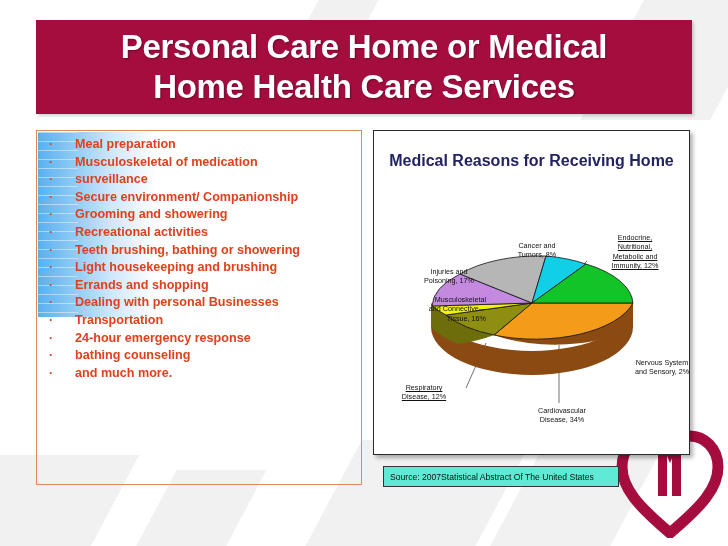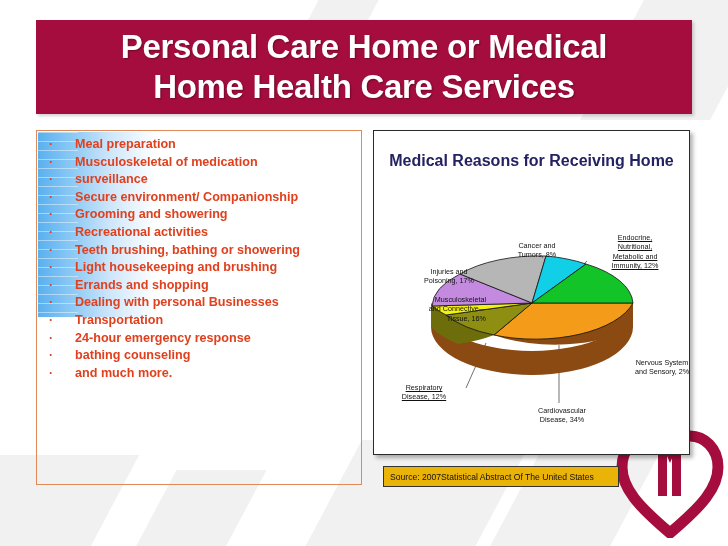--- a/index.html
+++ b/index.html
@@ -81,21 +81,21 @@
   .lb-cancer{left:126px;top:110px;width:74px;}
   .lb-endocrine{left:213px;top:102px;width:96px;text-decoration:underline;}
   .lb-nervous{left:244px;top:183px;width:88px;margin-top:44px;}
   .lb-musculo{left:8px;top:164px;width:104px;text-align:right;}
   .lb-respiratory{left:8px;top:252px;width:84px;text-decoration:underline;}
   .lb-cardio{left:140px;top:275px;width:96px;}
 
   
   .source-box{
     position:absolute;left:383px;top:466px;width:236px;height:21px;
-    border:1px solid #333;background:#eab308;box-sizing:border-box;
+    border:1px solid #333;background:#5eead4;box-sizing:border-box;
     display:flex;align-items:center;padding-left:6px;
   }
   .source-text{font-size:8.6px;color:#111;}
 </style>
 </head>
 <body>
 
 <div class="wm wm1"></div>
 <div class="wm wm2"></div>
 <div class="wm wm3"></div>

